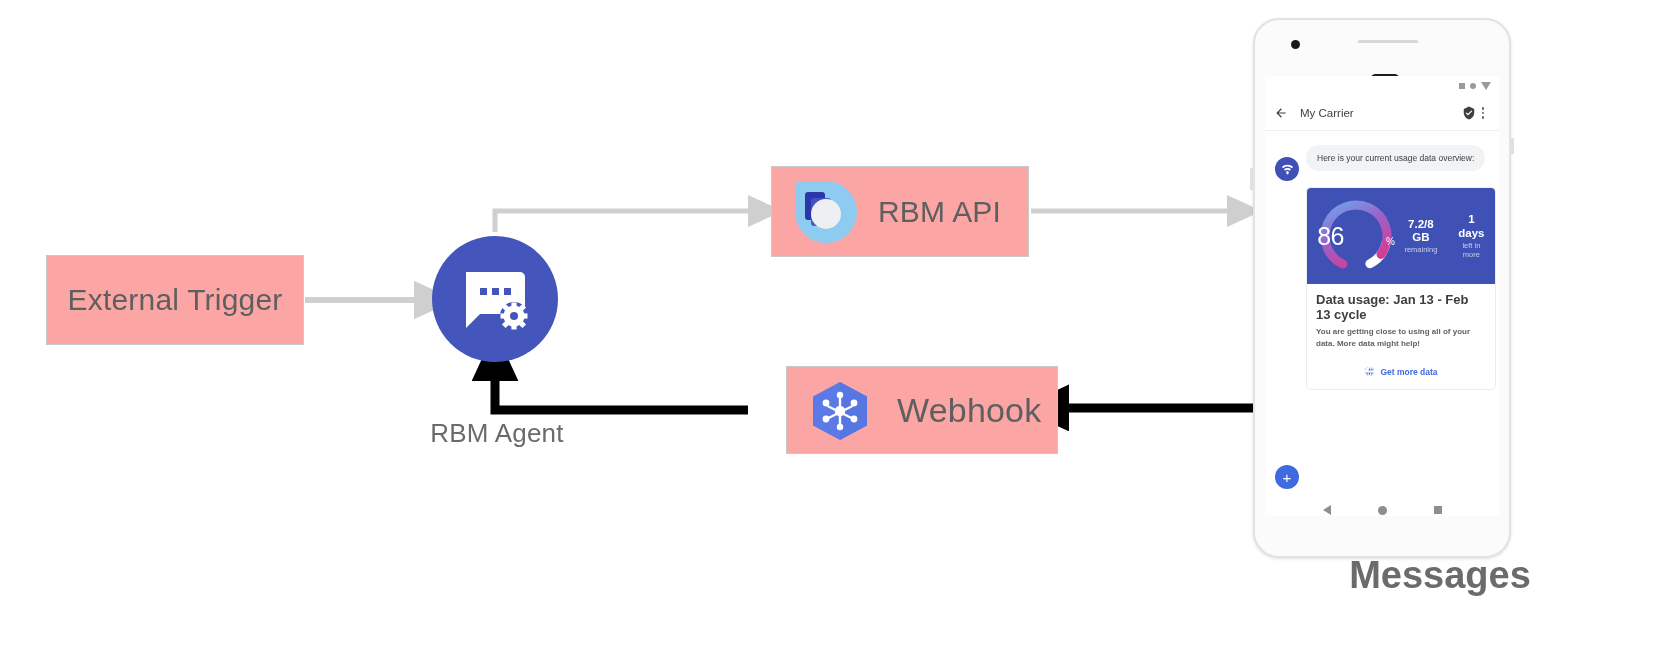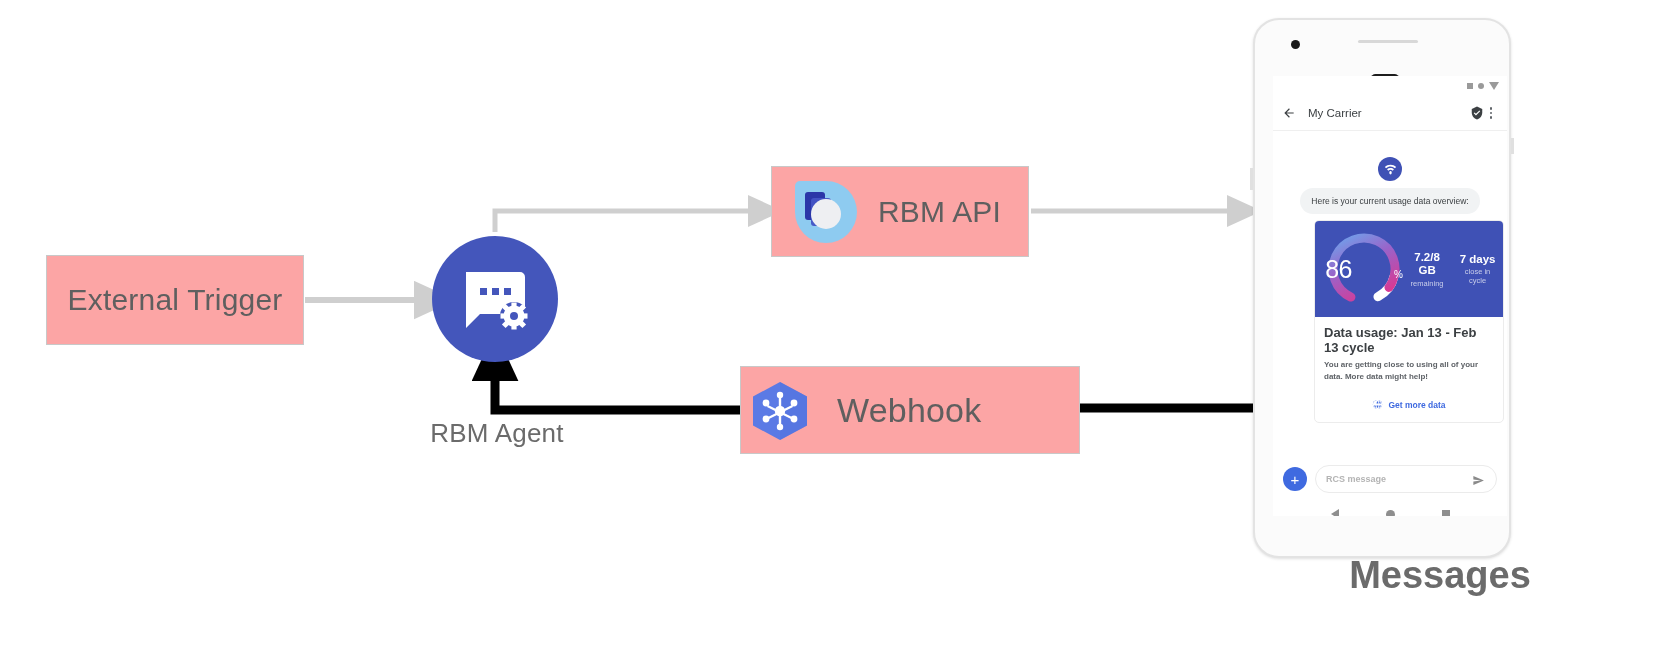--- a/index.html
+++ b/index.html
@@ -17,21 +17,21 @@
   }
   .node-label{
     font-size:30px;color:#5f5f5f;font-weight:300;letter-spacing:.2px;
     white-space:nowrap;
   }
   #external-trigger{left:46px;top:255px;width:258px;height:90px;
     justify-content:center;}
   #external-trigger .node-label{font-size:30px;}
 
   #rbm-api-box{left:771px;top:166px;width:258px;height:91px;padding-left:18px;}
-  #webhook-box{left:740px;top:366px;width:340px;height:88px;}
+  #webhook-box{left:786px;top:366px;width:272px;height:88px;padding-left:14px;}
 
   
   #rbm-agent-circle{
     left:432px;top:236px;width:126px;height:126px;border-radius:50%;
     background:#4456bb;position:absolute;
   }
   #rbm-agent-label{
     left:412px;top:418px;width:170px;text-align:center;
     font-size:26px;color:#6b6b6b;font-weight:300;
   }
@@ -54,21 +54,21 @@
     box-shadow:0 1px 3px rgba(0,0,0,.13);
     box-sizing:border-box;
   }
   #phone-camera{position:absolute;left:38px;top:22px;width:9px;height:9px;
     border-radius:50%;background:#1a1a1a;}
   #phone-speaker-line{position:absolute;left:105px;top:22px;width:60px;height:3px;
     border-radius:2px;background:#d8d8d8;}
   #phone-earpiece{position:absolute;left:118px;top:56px;width:28px;height:9px;
     border-radius:5px;background:#1d1d1d;}
   #phone-screen{
-    position:absolute;left:20px;top:58px;width:234px;height:440px;
+    position:absolute;left:12px;top:58px;width:234px;height:440px;
     background:#f0abfc;overflow:hidden;
   }
   #phone-btn-vol{position:absolute;left:-3px;top:150px;width:3px;height:22px;background:#e0e0e0;}
   #phone-btn-pwr{position:absolute;right:-3px;top:120px;width:3px;height:16px;background:#e0e0e0;}
 
   
   #status-bar{height:20px;display:flex;align-items:center;justify-content:flex-end;
     padding-right:8px;gap:5px;background:#fff;}
   .sb-sq{width:6px;height:6px;background:#9a9a9a;}
   .sb-dot{width:6px;height:6px;border-radius:50%;background:#9a9a9a;}
@@ -81,21 +81,21 @@
   #app-bar .title{font-size:11.5px;color:#3c4043;margin-left:12px;flex:1;}
   .icn{display:flex;align-items:center;justify-content:center;}
   #back-arrow{width:14px;height:14px;}
   #verified-badge{width:14px;height:14px;}
   #overflow-menu{width:14px;height:16px;display:flex;flex-direction:column;
     align-items:center;justify-content:center;gap:2px;}
   #overflow-menu i{width:2.5px;height:2.5px;border-radius:50%;background:#5f6368;display:block;}
 
   
   #convo{padding:14px 10px 0 10px;background:#fff;height:326px;box-sizing:border-box;}
-  #msg-row{display:flex;align-items:center;gap:7px;flex-direction:column;}
+  #msg-row{display:flex;align-items:flex-start;gap:7px;}
   #agent-avatar{width:24px;height:24px;border-radius:50%;background:#3f51b5;flex:none;
     margin-top:12px;display:flex;align-items:center;justify-content:center;}
   #msg-bubble{background:#f1f3f4;border-radius:13px;padding:7px 11px;
     font-size:8.5px;line-height:1.45;color:#3c4043;max-width:168px;}
 
   
   #rich-card{margin:6px 0 0 31px;width:188px;border:1px solid #ececec;border-radius:5px;
     overflow:hidden;background:#fff;}
   #card-media{background:#3f51b5;height:96px;display:flex;align-items:center;padding:0 6px;}
   #gauge-wrap{width:86px;height:86px;position:relative;flex:none;}
@@ -290,22 +290,22 @@
               <span class="big">86</span>
               <span class="pct">%</span>
             </div>
           </div>
           <div id="card-stats">
             <div>
               <div class="stat-main">7.2/8 GB</div>
               <div class="stat-sub">remaining</div>
             </div>
             <div>
-              <div class="stat-main">7 days</div>
-              <div class="stat-sub">close in cycle</div>
+              <div class="stat-main">1 days</div>
+              <div class="stat-sub">left in more</div>
             </div>
           </div>
         </div>
         <div id="card-body">
           <div id="card-title">Data usage: Jan 13 - Feb 13 cycle</div>
           <div id="card-desc">You are getting close to using all of your data. More data might help!</div>
         </div>
         <div id="card-action">
           <span>
             <svg width="11" height="11" viewBox="0 0 24 24">
@@ -313,28 +313,20 @@
               <path d="M12 2a10 10 0 0 0 0 20 10 10 0 0 0 0-20zm0 2.2c1.2 1.4 2 3.4 2.2 5.8H9.8c.2-2.4 1-4.4 2.2-5.8zM4.3 10h3.5c.1-2.2.7-4.2 1.7-5.6A8 8 0 0 0 4.3 10zm0 4h3.5c.1 2.2.7 4.2 1.7 5.6A8 8 0 0 1 4.3 14zm5.5 0h4.4c-.2 2.4-1 4.4-2.2 5.8-1.2-1.4-2-3.4-2.2-5.8zm6.4 0h3.5a8 8 0 0 1-5.2 5.6c1-1.4 1.6-3.4 1.7-5.6zm0-4c-.1-2.2-.7-4.2-1.7-5.6A8 8 0 0 1 19.7 10h-3.5z" fill="#ffffff"></path>
             </svg>
           </span>
           <span class="lbl">Get more data</span>
         </div>
       </div>
     </div>
 
     <div id="composer">
       <span id="plus-btn">+</span>
-      <div id="composer-field">
-        <span id="composer-placeholder">RCS message</span>
-        <span id="send-icon">
-          <svg width="15" height="13" viewBox="0 0 24 24">
-            <path d="M2.5 20.5 22 12 2.5 3.5 2.5 10l14 2-14 2z" fill="#8a8a8a"></path>
-          </svg>
-        </span>
-      </div>
     </div>
 
     <div id="nav-bar">
       <span id="nav-back"></span>
       <span id="nav-home"></span>
       <span id="nav-recents"></span>
     </div>
 
   </div>
 </div>

